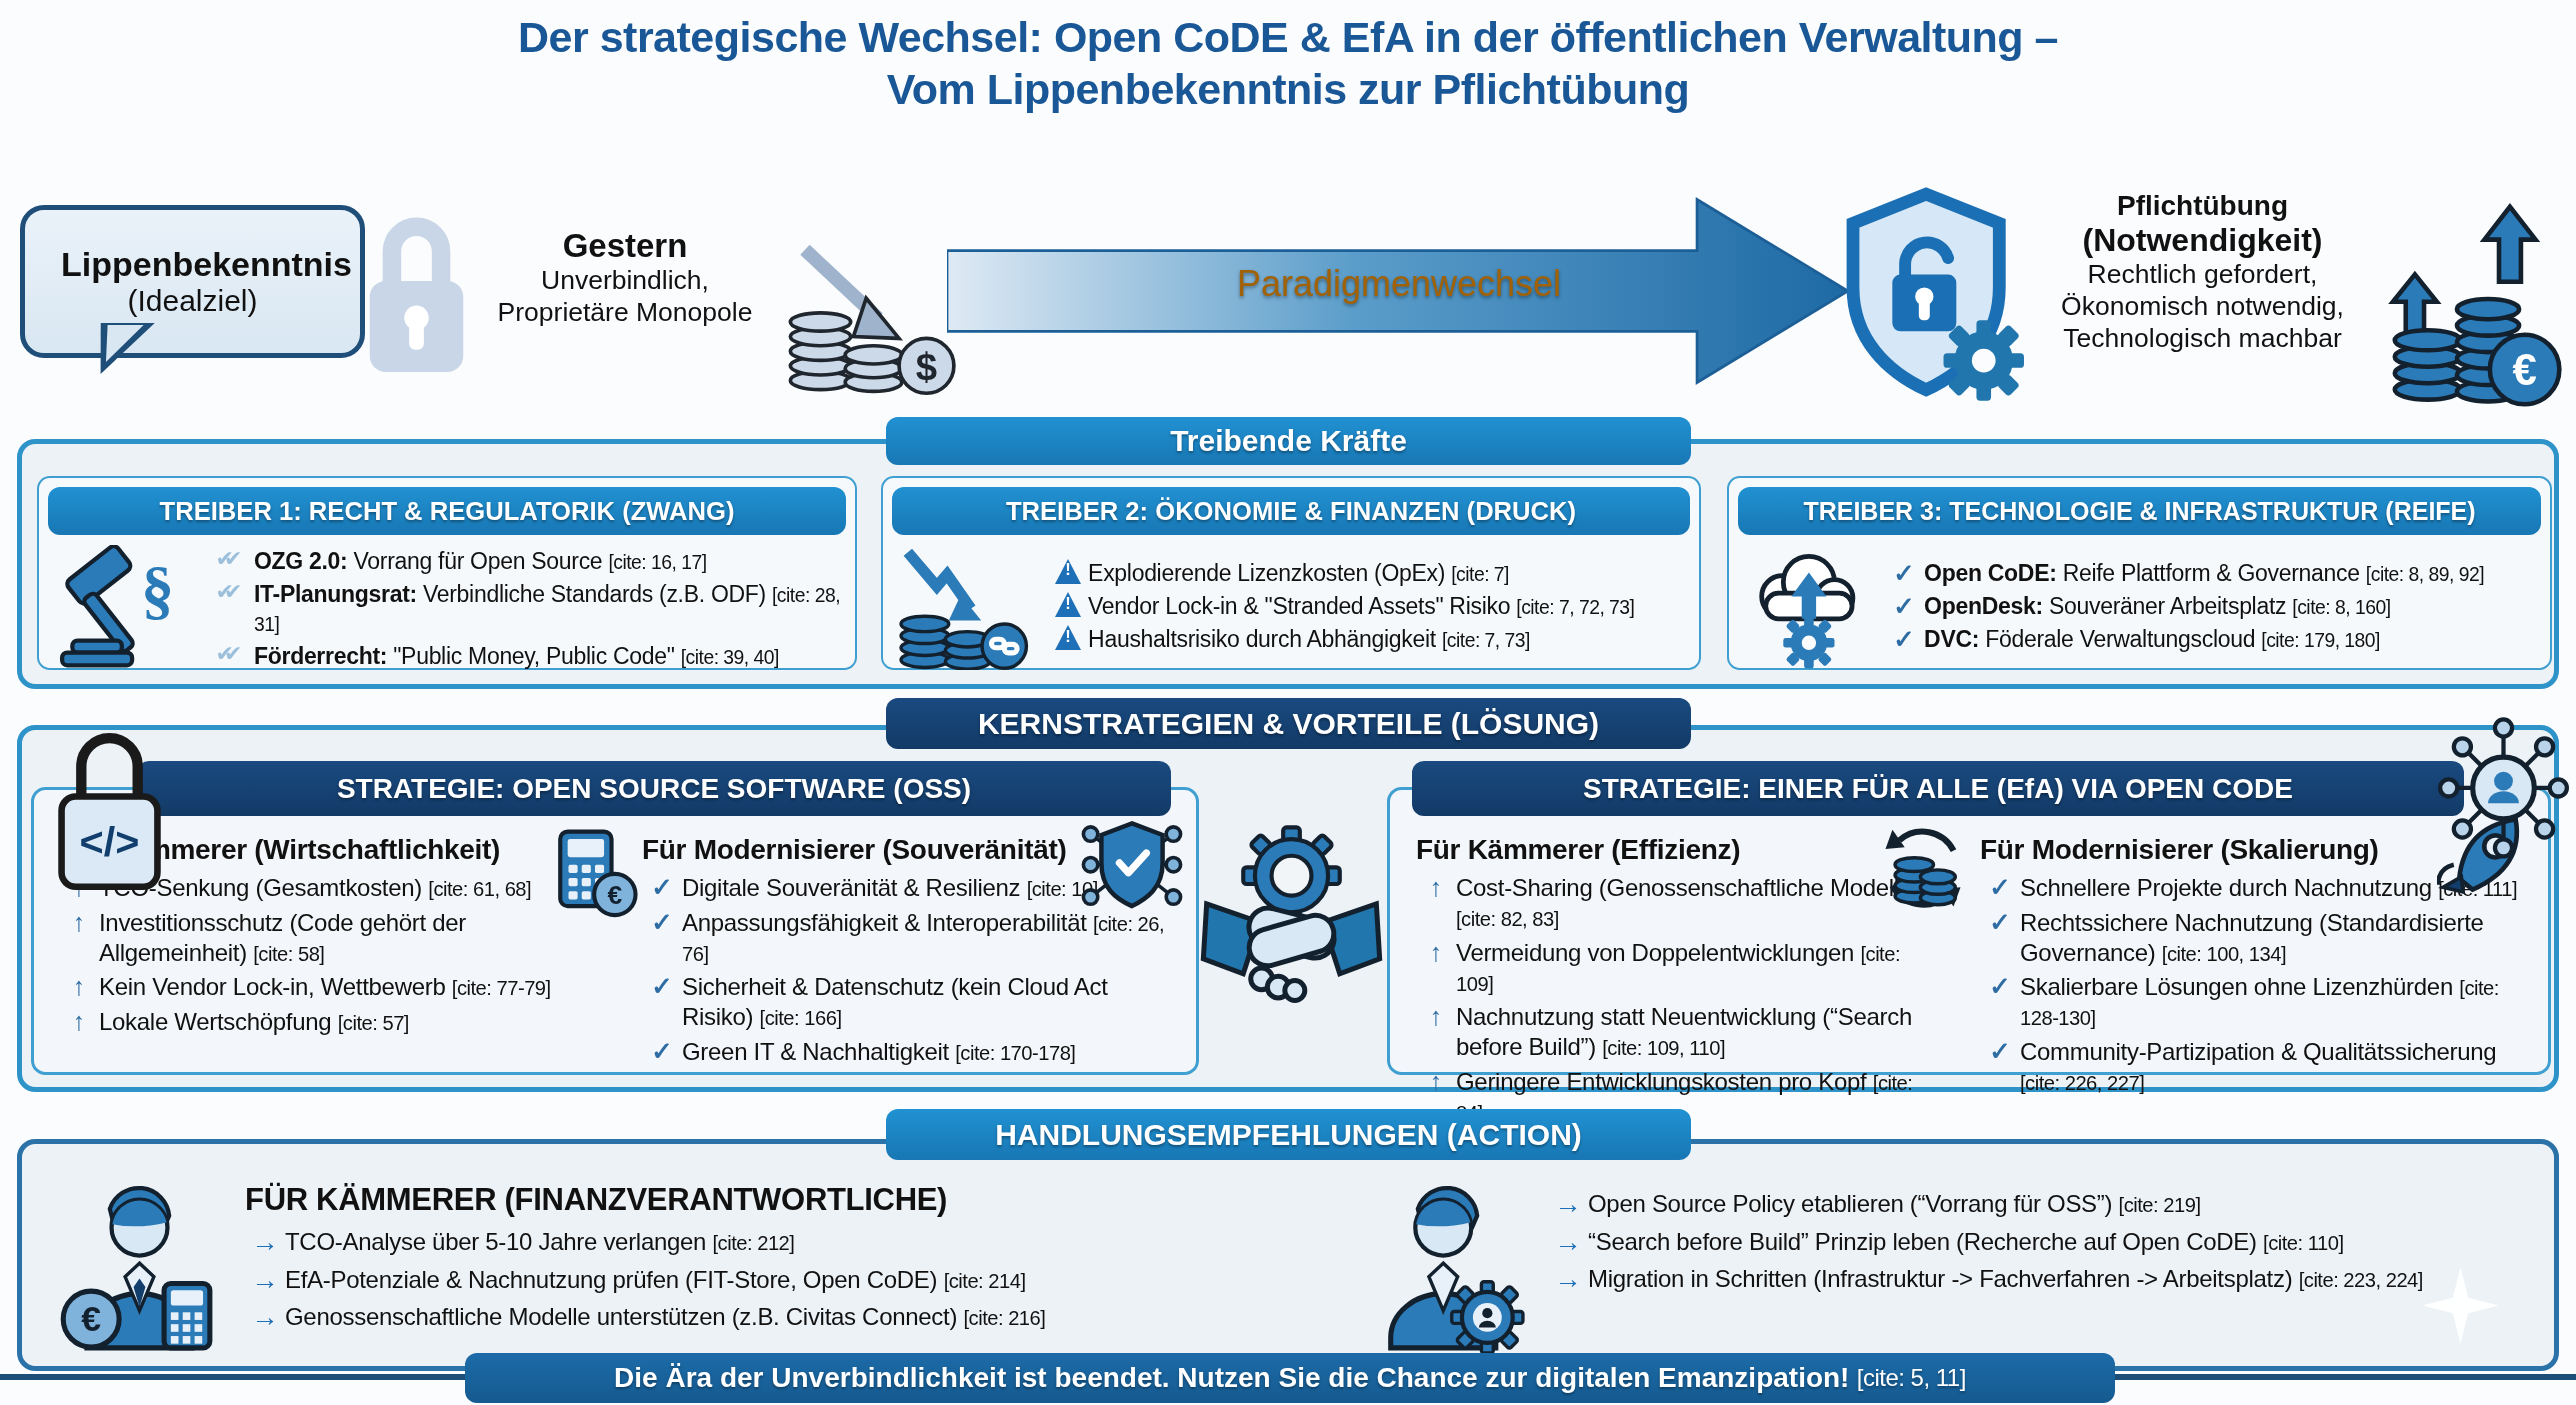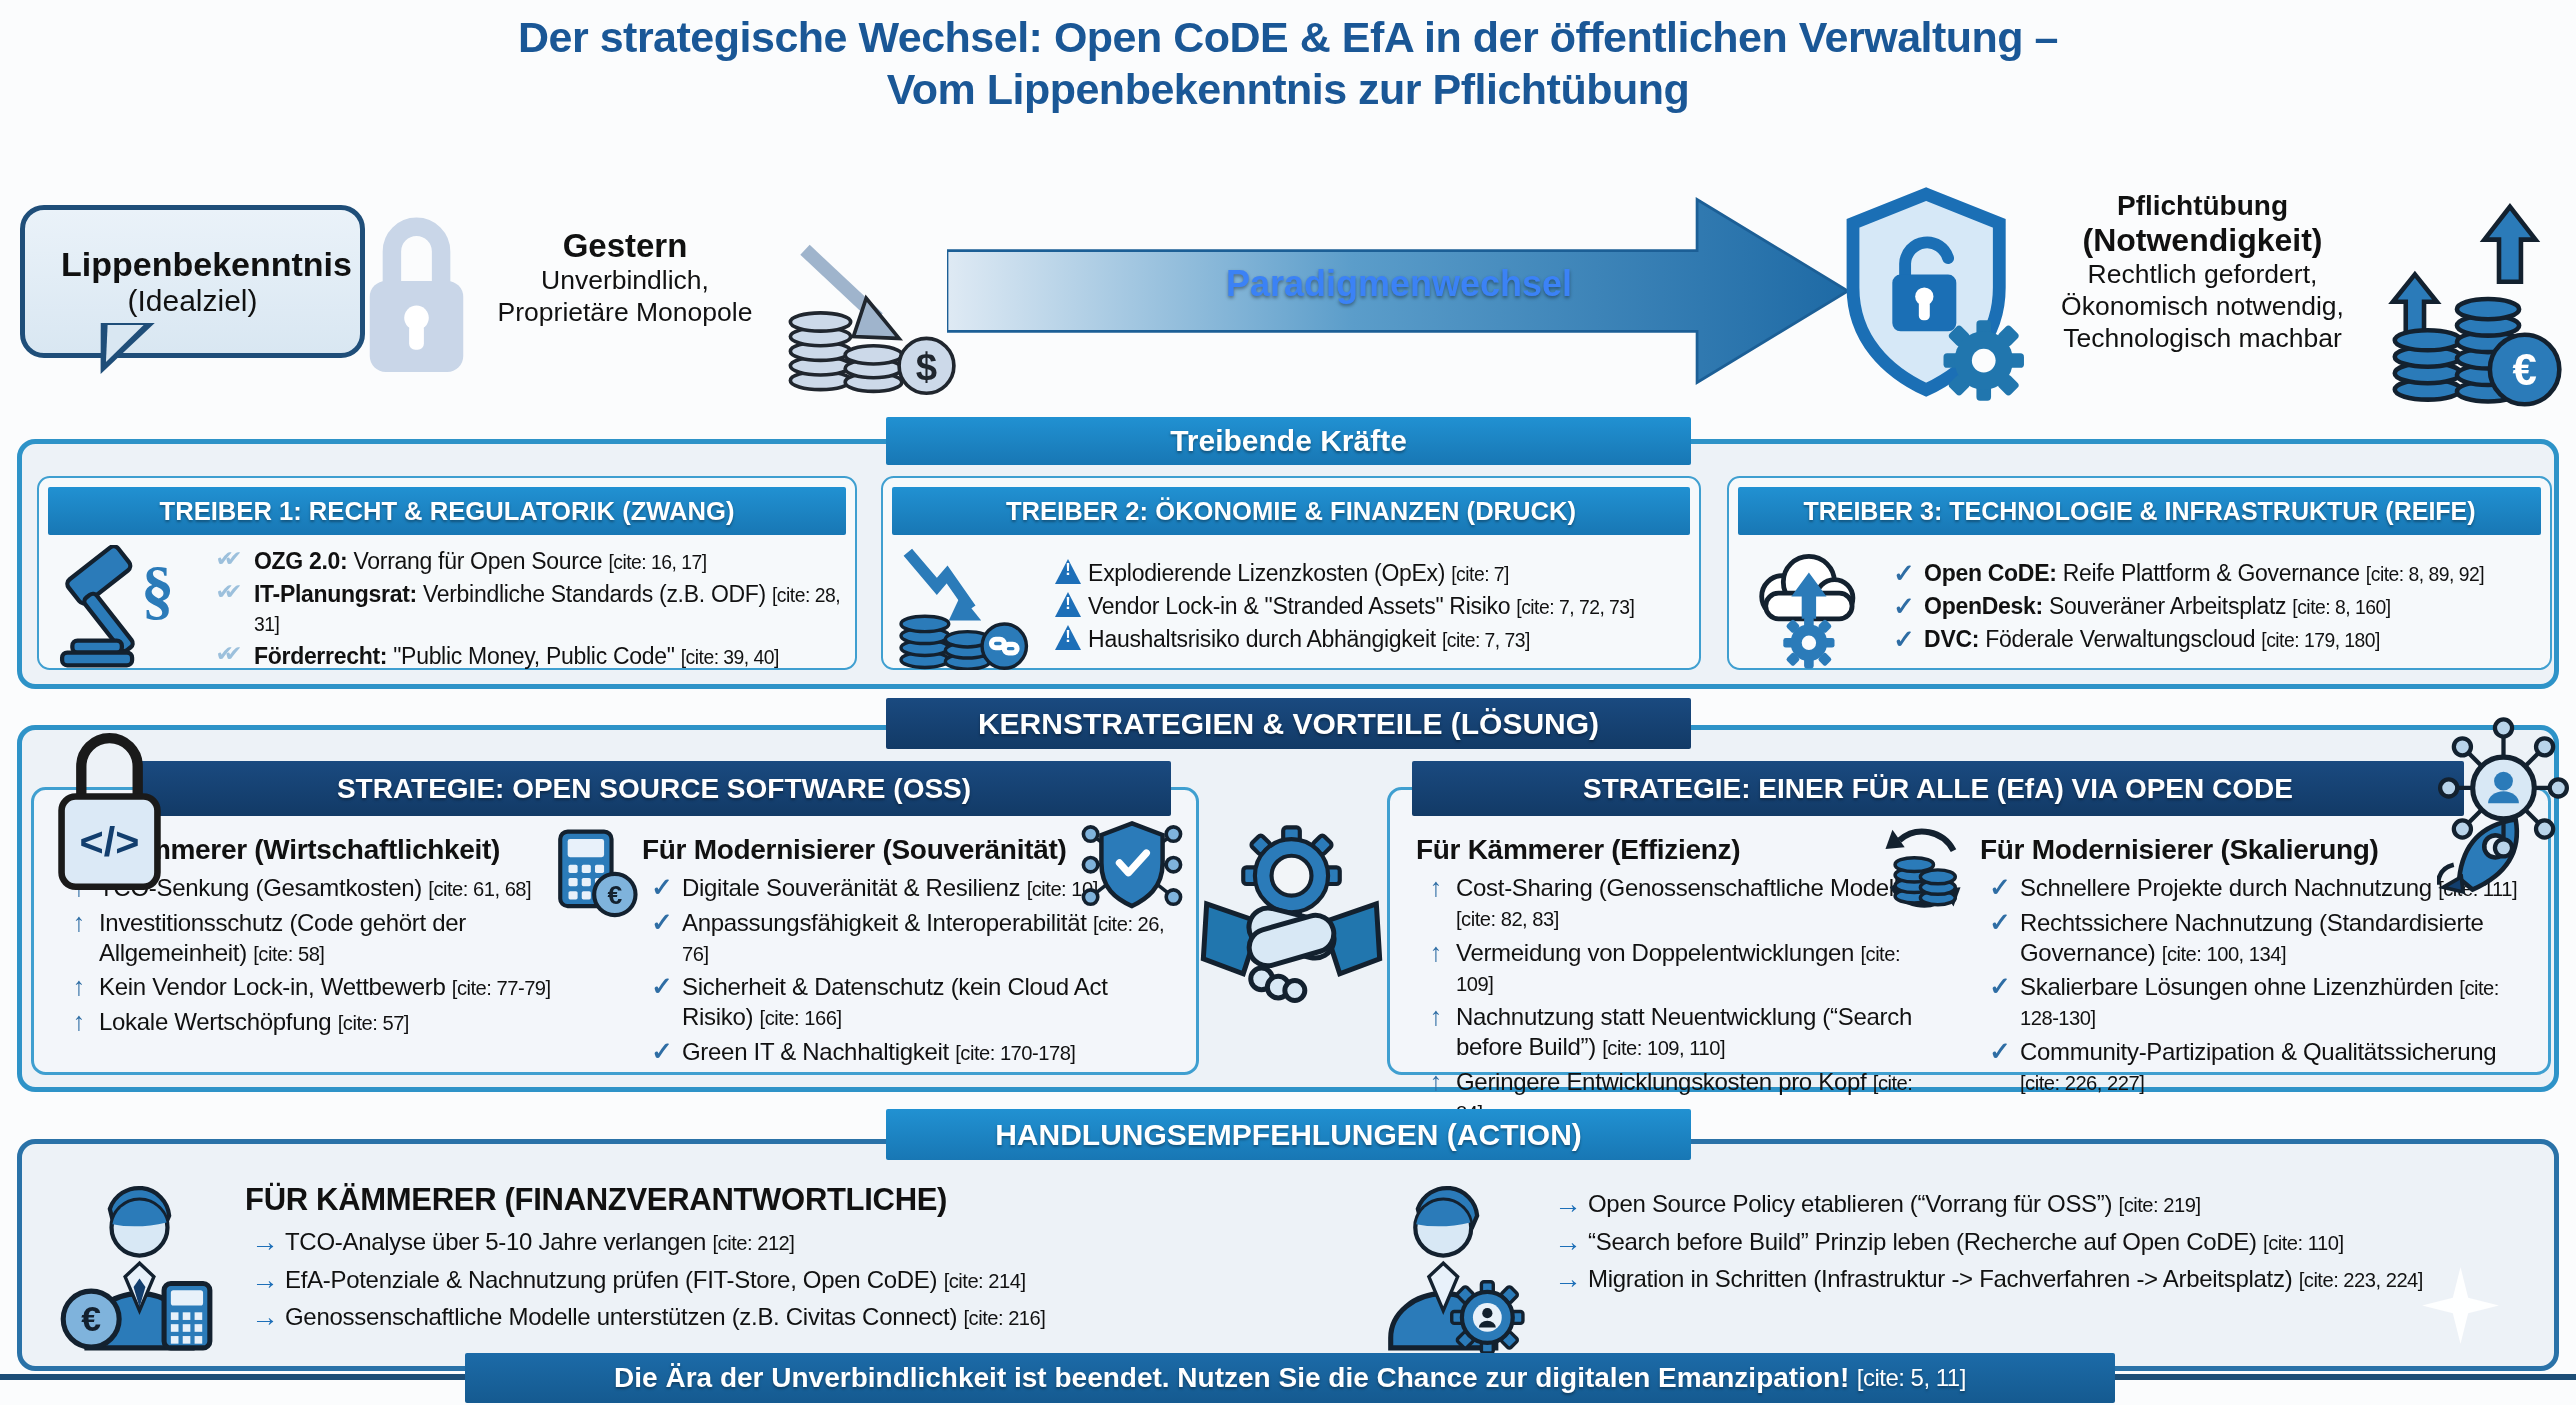--- a/index.html
+++ b/index.html
@@ -16,25 +16,25 @@
   .bubble::after{content:"";position:absolute;left:55px;bottom:-48px;width:0;height:0;
           border:27.4px solid transparent;border-top:51px solid #1f4e79;transform:skew(-28deg);}
   .bubble::before{content:"";position:absolute;left:68px;bottom:-27.4px;width:0;height:0;z-index:1;
           border:18.3px solid transparent;border-top:37px solid #d9e7f2;transform:skew(-28deg);}
   .bubble .l1{font-size:34px;font-weight:bold;margin-left:28px;}
   .bubble .l2{font-size:30px;}
   .flowtext{text-align:center;}
   .flowtext .ft-title{font-size:33px;font-weight:bold;line-height:1.15;}
   .flowtext .ft-line{font-size:26.5px;line-height:1.2;}
   .paradigm-arrow{left:947px;top:194px;width:901px;height:194px;z-index:1;}
-  .paradigm-label{left:1079px;top:263px;width:640px;text-align:center;color:#3b82f6;font-size:36px;
-          font-weight:bold;z-index:2;text-shadow:0 1.8px 3.7px rgba(0,0,0,.4);}
+  .paradigm-label{left:1079px;top:263px;width:640px;text-align:center;color:#a16207;font-size:36px;
+          font-weight:normal;z-index:2;text-shadow:0 1.8px 3.7px rgba(0,0,0,.4);}
   
   .container{background:#edf2f7;border:5.5px solid #2e93c8;border-radius:18.3px;}
-  .bar{border-radius:2px;display:flex;align-items:center;justify-content:center;color:#fff;
+  .bar{border-radius:12px;display:flex;align-items:center;justify-content:center;color:#fff;
        font-weight:bold;text-shadow:0 1.8px 2.7px rgba(0,0,0,.35);z-index:5;}
   .bar.mid{background:linear-gradient(180deg,#2191d2,#1877b4);}
   .bar.navy{background:linear-gradient(180deg,#1a4a80,#123a66);}
   .bar.footerbar{background:linear-gradient(180deg,#1c6ba8,#155a90);}
   
   .tbox{background:#f6f9fb;border:2.7px solid #3f9fd0;border-radius:12.8px;top:476px;height:190px;}
   .tbox .thead{margin:9.1px 9.1px 5.5px 9.1px;height:48px;font-size:25.6px;}
   .tbox .tcontent{display:flex;align-items:center;padding:1.8px 5.5px 1.8px 9.1px;}
   
   ul.ilist{list-style:none;margin:0;padding:0;}

